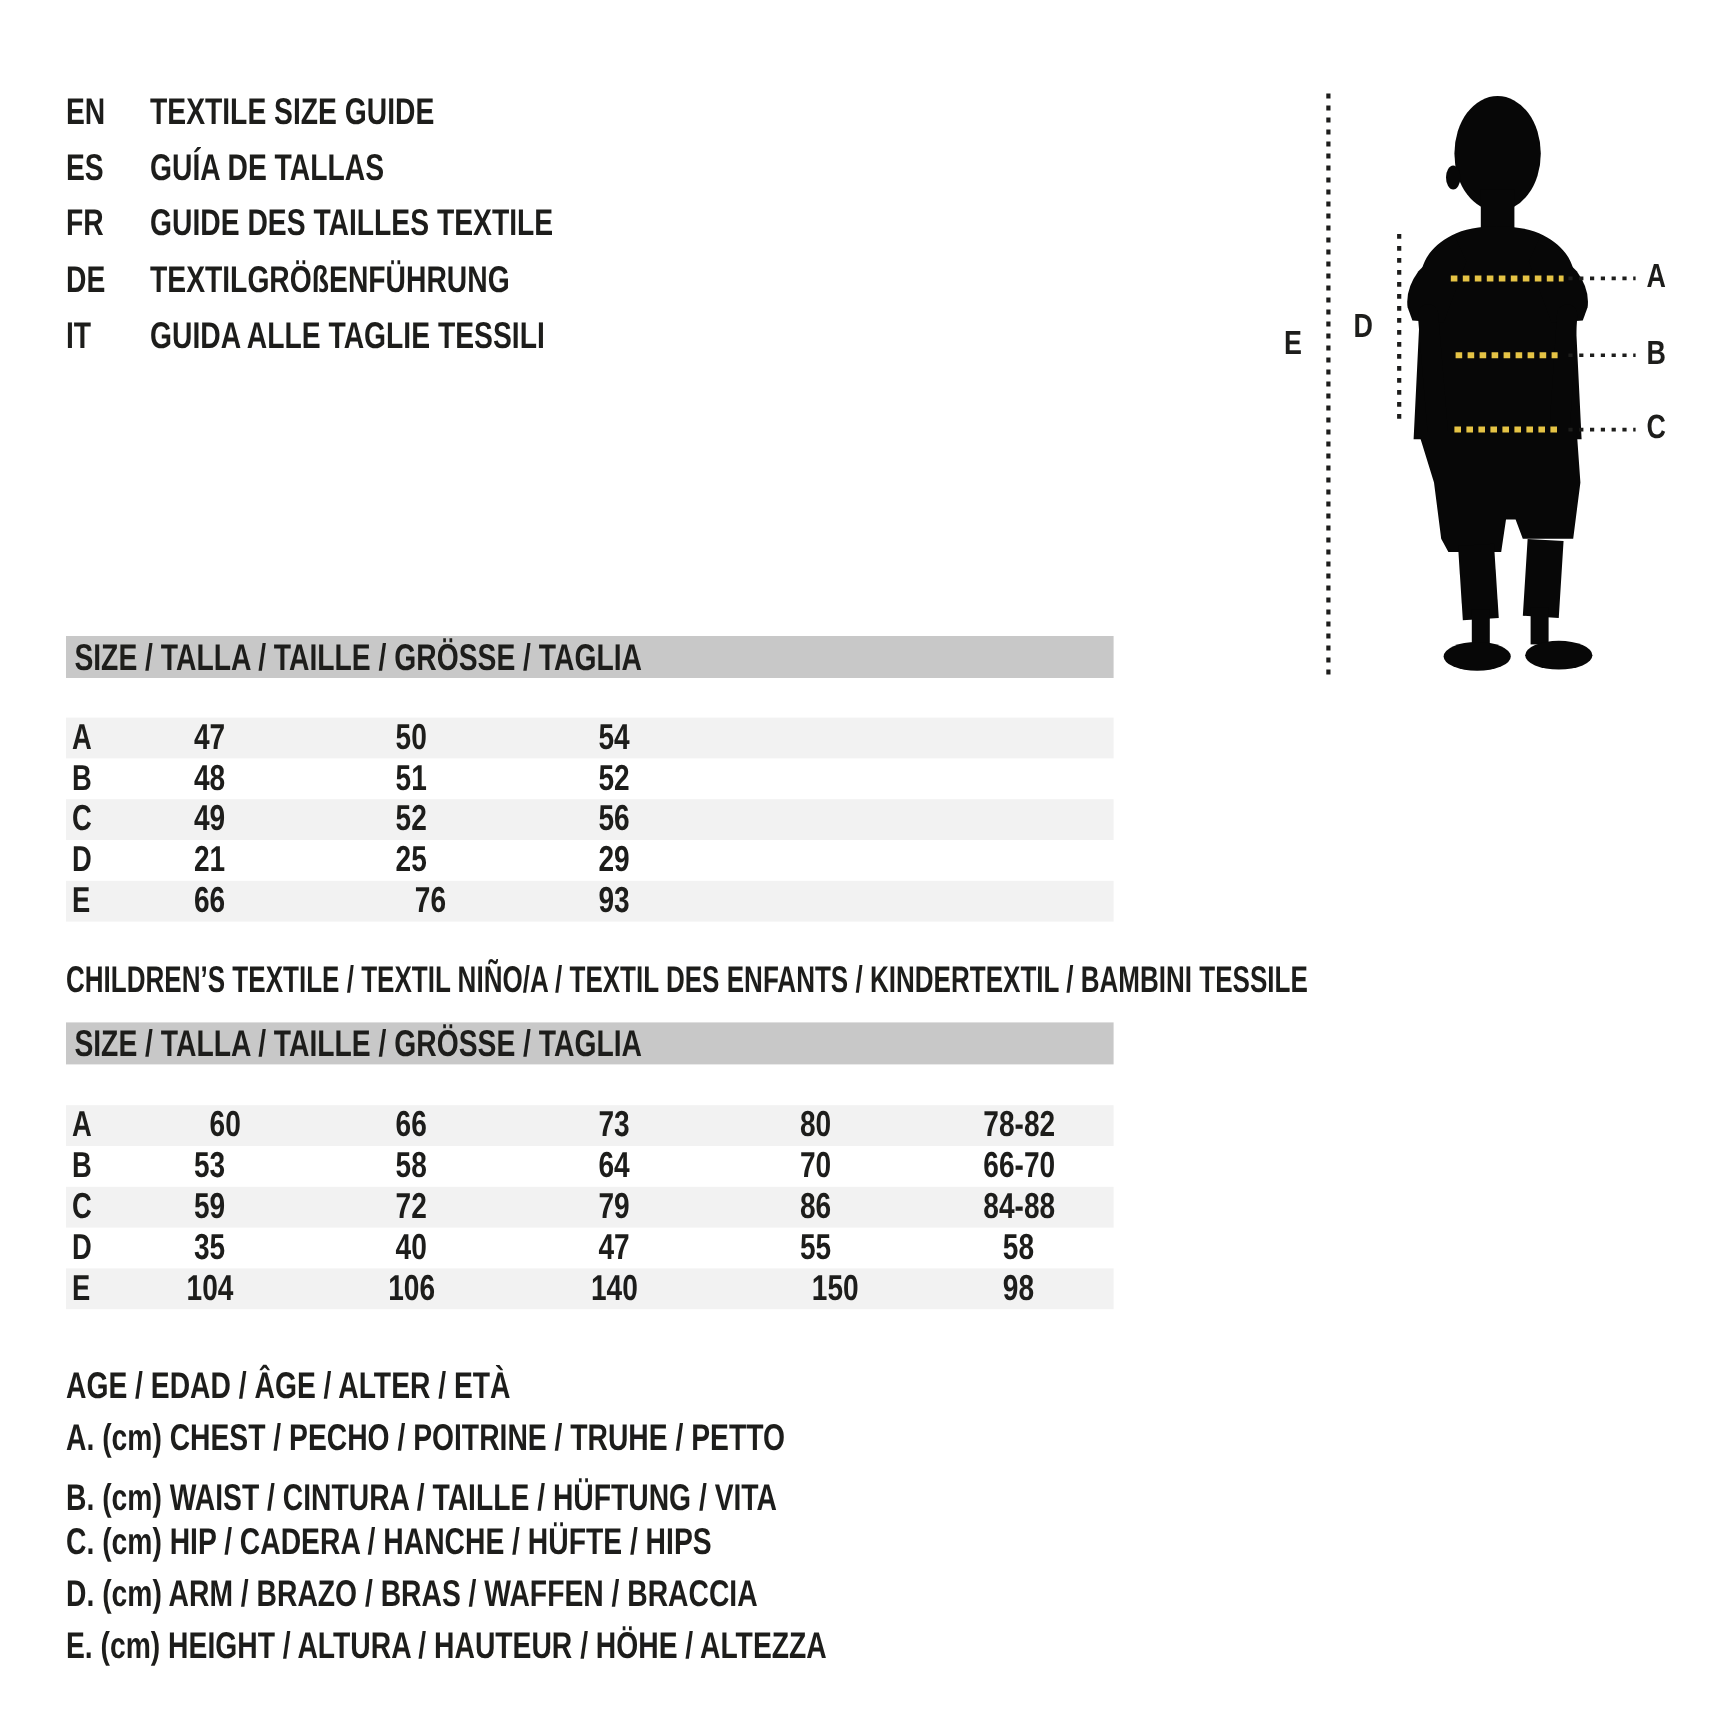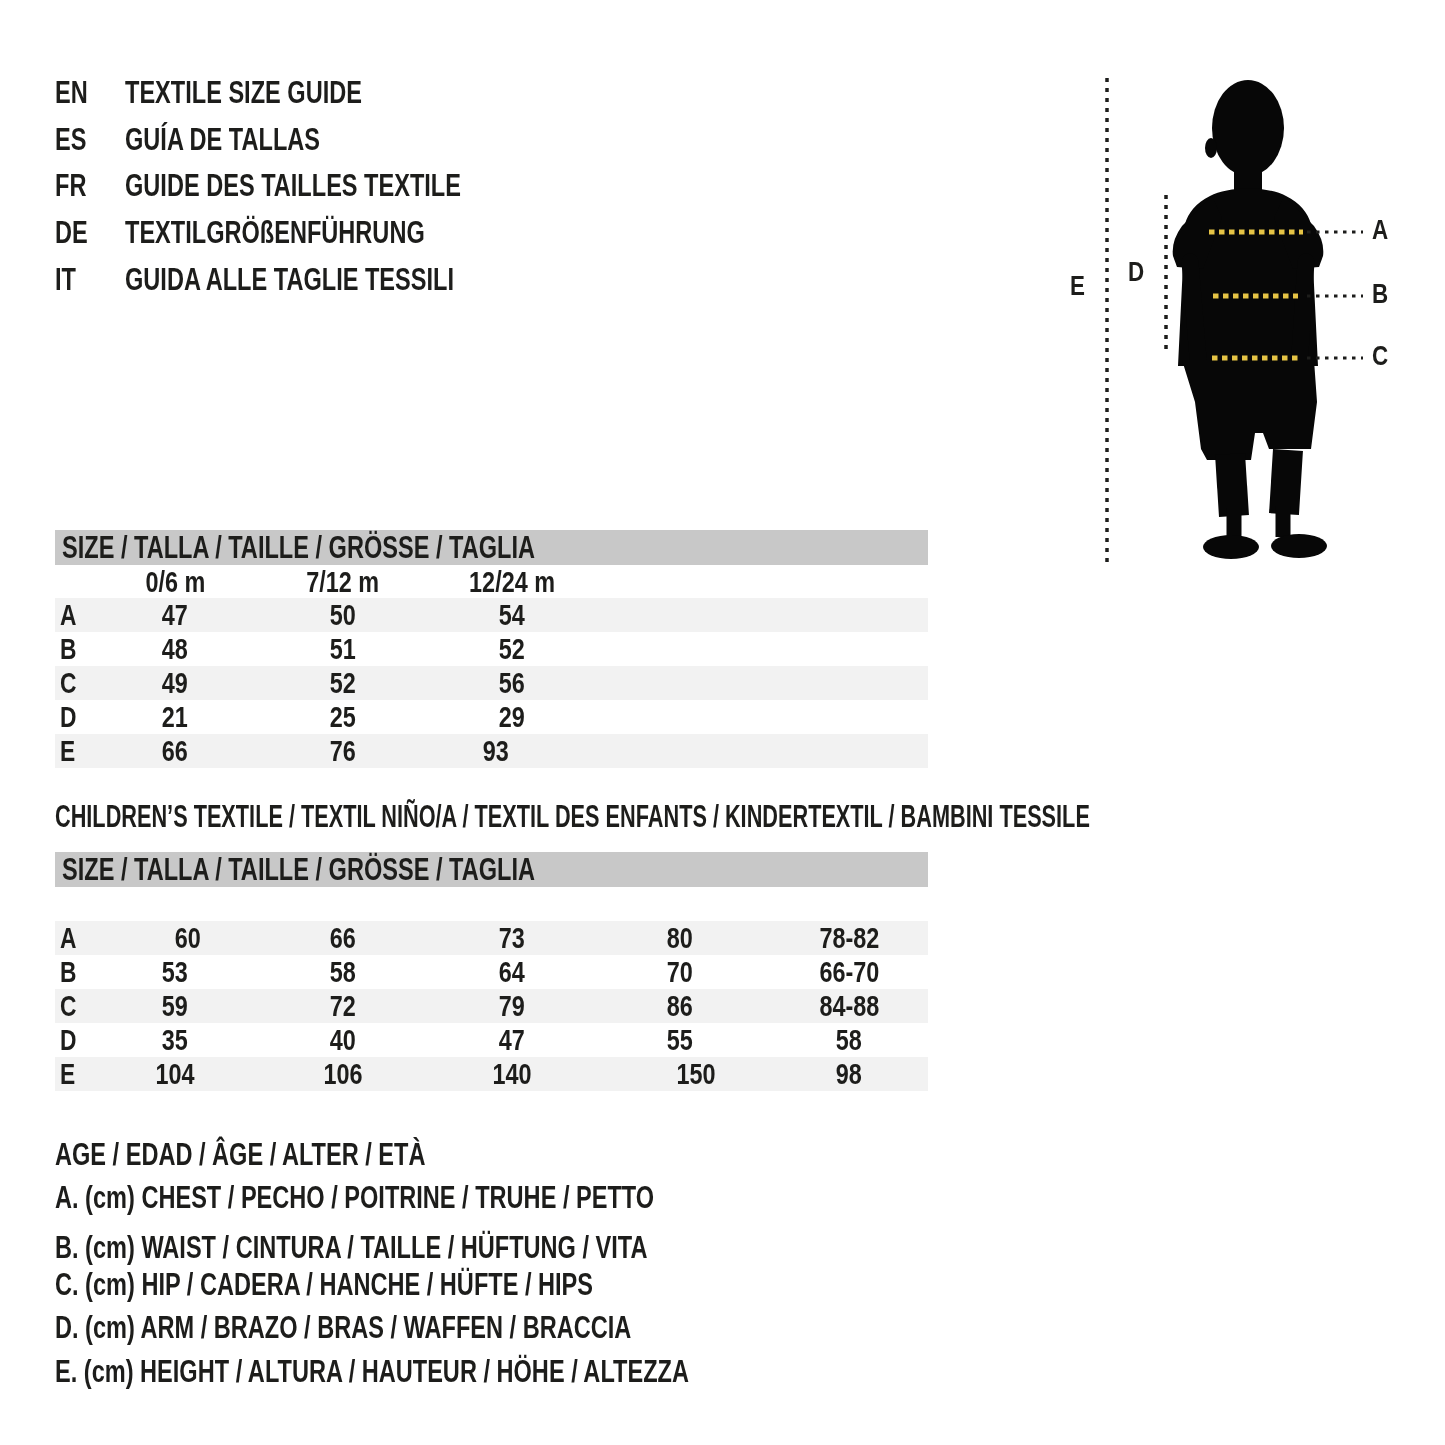--- a/index.html
+++ b/index.html
@@ -102,31 +102,20 @@
   </svg>
   <div class="fig-label" style="left:1372px; top:216px"><span class="cx">A</span></div>
   <div class="fig-label" style="left:1372px; top:280px"><span class="cx">B</span></div>
   <div class="fig-label" style="left:1372px; top:342px"><span class="cx">C</span></div>
   <div class="fig-label" style="left:1128px; top:258px"><span class="cx">D</span></div>
   <div class="fig-label" style="left:1070px; top:272px"><span class="cx">E</span></div>
 
   <div class="band" style="top:530px">
     <span class="cx">SIZE / TALLA / TAILLE / GRÖSSE / TAGLIA</span>
   </div>
-  <div class="thead" style="top:565px">
-    <span class="cell" style="left:45px">
-        <span class="cxc">0/6 m</span>
-      </span>
-    <span class="cell" style="left:213px">
-        <span class="cxc">7/12 m</span>
-      </span>
-    <span class="cell" style="left:382px">
-        <span class="cxc">12/24 m</span>
-      </span>
-  </div>
   <div class="trow stripe" style="top:598px">
     <span class="rlabel">
         <span class="cx">A</span>
       </span>
     <span class="cell" style="left:45px">
         <span class="cxc">47</span>
       </span>
     <span class="cell" style="left:213px">
         <span class="cxc">50</span>
       </span>
@@ -176,24 +165,24 @@
         <span class="cxc">29</span>
       </span>
   </div>
   <div class="trow stripe" style="top:734px">
     <span class="rlabel">
         <span class="cx">E</span>
       </span>
     <span class="cell" style="left:45px">
         <span class="cxc">66</span>
       </span>
-    <span class="cell" style="left:213px">
+    <span class="cell" style="left:229px">
         <span class="cxc">76</span>
       </span>
-    <span class="cell" style="left:366px">
+    <span class="cell" style="left:382px">
         <span class="cxc">93</span>
       </span>
   </div>
 
   <div class="section-title" style="top:800px">
     <span class="cxt">CHILDREN’S TEXTILE / TEXTIL NIÑO/A / TEXTIL DES ENFANTS / KINDERTEXTIL / BAMBINI TESSILE</span>
   </div>
   <div class="band" style="top:852px">
     <span class="cx">SIZE / TALLA / TAILLE / GRÖSSE / TAGLIA</span>
   </div>

